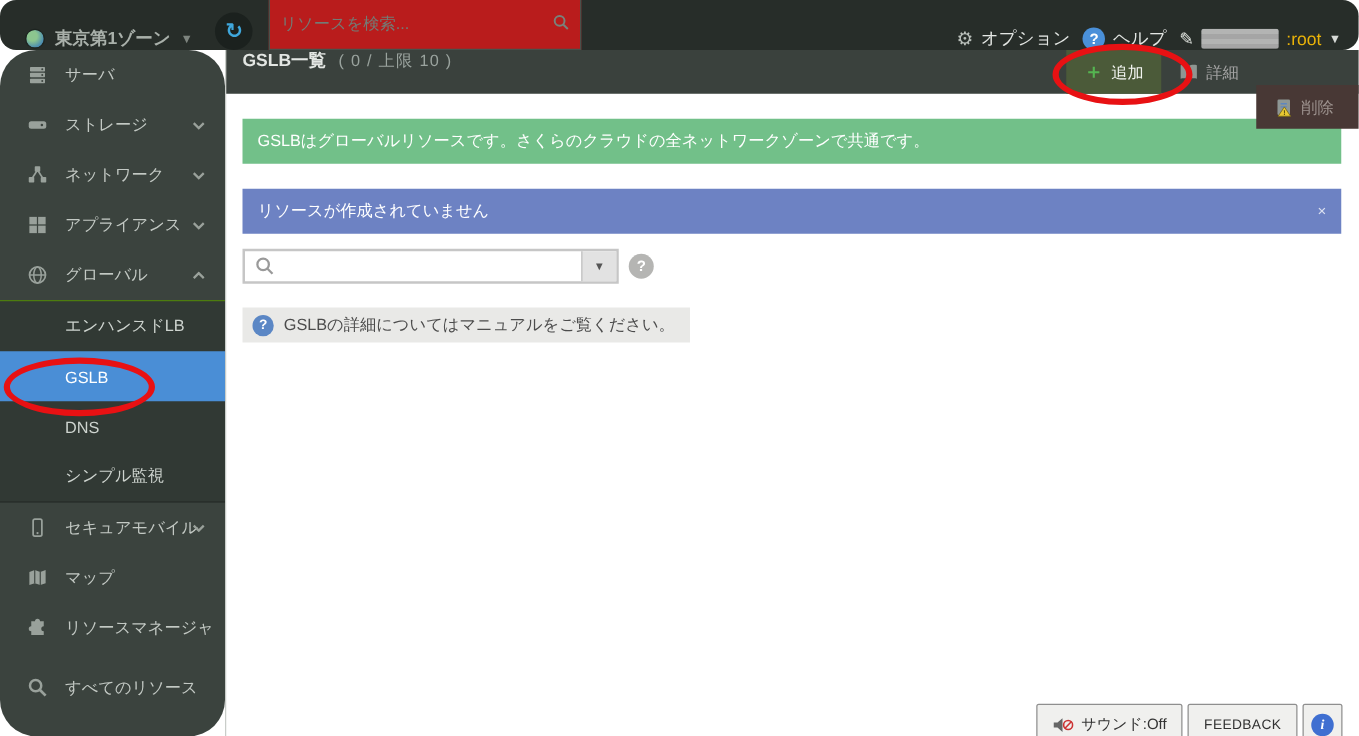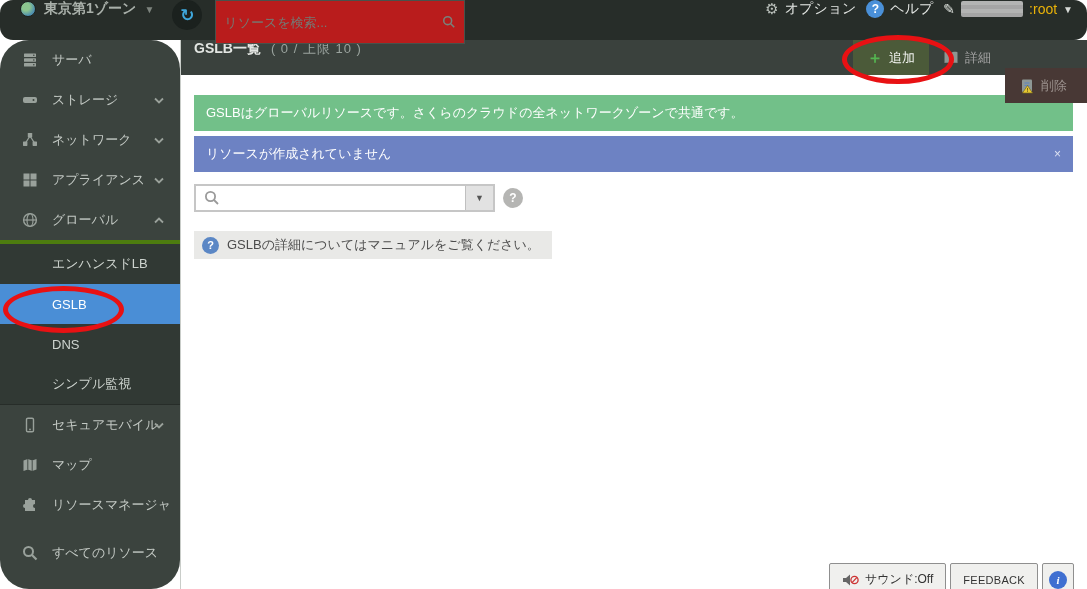--- a/index.html
+++ b/index.html
@@ -5,21 +5,21 @@
   * { margin:0; padding:0; box-sizing:border-box; }
   html,body { width:1087px; height:589px; overflow:hidden; }
   body {
     font-family:"Liberation Sans","DejaVu Sans",sans-serif;
     background:#fff; position:relative; font-size:13px;
   }
 
   
   .topbar {
     position:absolute; left:0; top:0; width:1087px; height:40px;
-    background:#272d29; display:flex; align-items:flex-start; z-index:5;border-radius:13px;
+    background:#272d29; display:flex; align-items:flex-end; z-index:5;border-radius:13px;
   }
   .zone-select { display:flex; align-items:center; gap:8px; padding:0 10px 0 20px; cursor:pointer; }
   .zone-globe {
     width:16px; height:16px; border-radius:50%;
     background:radial-gradient(circle at 35% 35%, #8cc68f 0 30%, #4e8fb0 70%);
     border:1px solid #1d2420;
   }
   .zone-label { color:#a9b0aa; font-weight:bold; font-size:14px; }
   .zone-caret { color:#7d847e; font-size:10px; }
   .refresh-btn {
@@ -58,21 +58,21 @@
   .sidebar {
     position:absolute; left:0; top:40px; width:180px; height:549px;
     background:#3b433e; z-index:4;border-radius:29px;
   }
   .side-item {
     height:40px; display:flex; align-items:center; gap:14px;
     padding-left:22px; color:#c3c9c4; font-size:13px; cursor:pointer; position:relative;
   }
   .side-item svg { flex:0 0 16px; }
   .side-item .chev { position:absolute; right:16px; }
-  .submenu { background:#313934; border-top:4px solid #4d7c0f; border-bottom:1px solid #272d29; }
+  .submenu { background:#313934; border-top:1px solid #4d7c0f; border-bottom:1px solid #272d29; }
   .sub-item {
     height:40px; display:flex; align-items:center; padding-left:52px;
     color:#ced4cf; font-size:13px; cursor:pointer;
   }
   .sub-item.selected { background:#4a8ed6; color:#fff; }
   .side-item.last { margin-top:8px; }
 
   
   .main {
     position:absolute; left:180px; top:40px; width:907px; height:549px;
@@ -91,21 +91,21 @@
   .hbtn.add { background:#4b5a39; color:#f2f4f0; }
   .hbtn.detail { color:#a3a3a3;border-radius:13px; }
   .hbtn.delete { background:#483835; color:#9d938f; padding-right:20px;margin-top:28px; }
   .plus-glyph { color:#55b551; font-size:16px; font-weight:bold; line-height:1; }
 
   .content-body { padding:20px 14px 0 13px; }
   .banner {
     height:36px; display:flex; align-items:center; padding:0 12px;
     color:#fff; font-size:13px;
   }
-  .banner.green { background:#72c089; margin-bottom:5px; }
+  .banner.green { background:#72c089; margin-bottom:20px; }
   .banner.blue  { background:#6d82c3; }
   .banner .close-x { margin-left:auto; font-size:12px; color:#dde2f2; cursor:pointer; }
 
   .filter-row { margin-top:12px; display:flex; align-items:center; gap:8px; }
   .filter-box {
     width:301px; height:28px; background:#fff; border:2px solid #c6c6c6;
     display:flex; align-items:center;
   }
   .filter-box input {
     flex:1; border:none; outline:none; font-size:13px; font-family:inherit; padding:0 6px;

